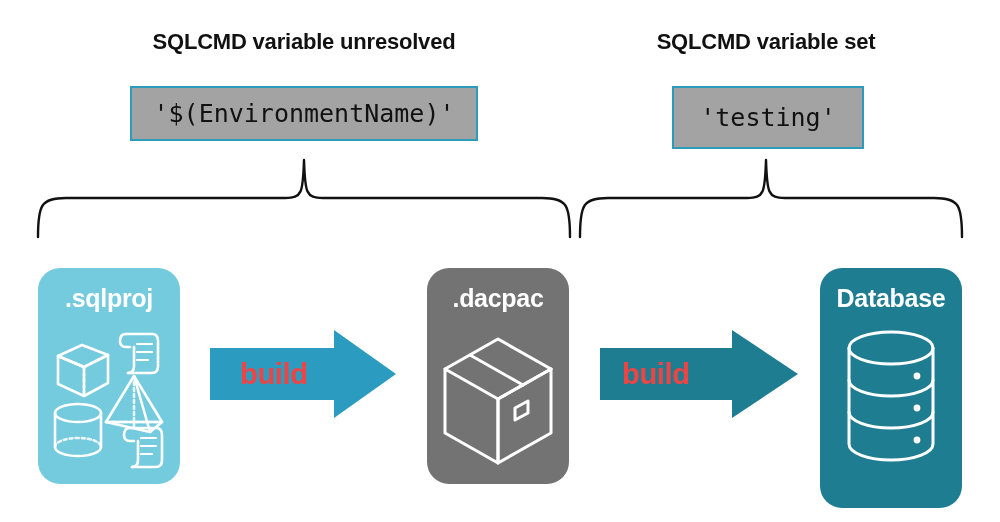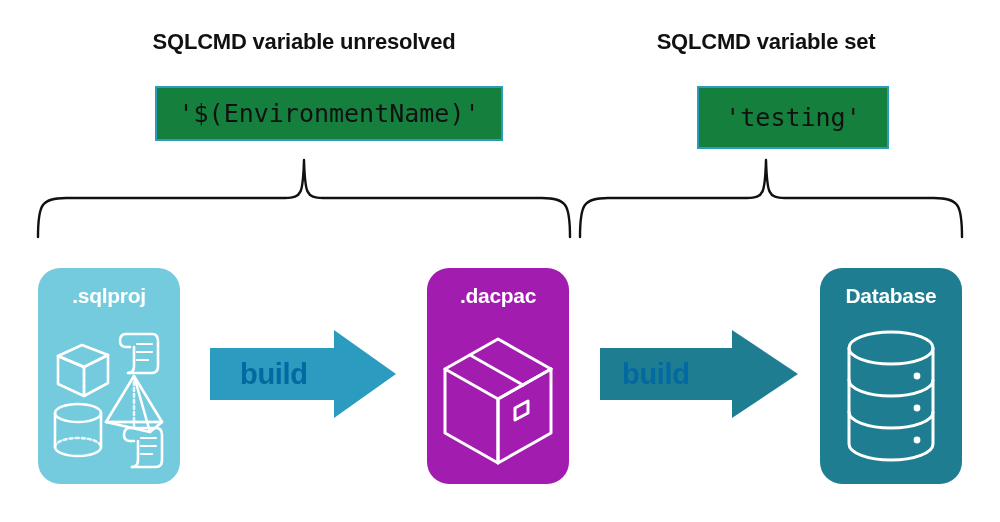--- a/index.html
+++ b/index.html
@@ -32,30 +32,29 @@
     text-align: center;
     white-space: nowrap;
   }
   #heading-left  { left: 104px; top: 29px; width: 400px; }
   #heading-right { left: 616px; top: 29px; width: 300px; }
 
   
   .value-box {
     position: absolute;
     border: 2px solid #2D9CBB;
-    background: #15803d;
+    background: #a3a3a3;
     box-sizing: border-box;
     display: flex;
     align-items: center;
     justify-content: center;
     font-family: "DejaVu Sans Mono", "Liberation Mono", monospace;
     font-size: 25px;
     color: #111111;
     white-space: nowrap;
-    margin-left: 25px;
   }
   #value-box-left  { left: 130px; top: 86px; width: 348px; height: 55px; }
   #value-box-right { left: 672px; top: 86px; width: 192px; height: 63px; }
 
   
   .brace-svg {
     position: absolute;
     left: 0; top: 0;
     width: 1000px;
     height: 522px;
@@ -68,46 +67,46 @@
     border-radius: 22px;
     box-sizing: border-box;
   }
   .stage-box .stage-label {
     position: absolute;
     left: 0;
     right: 0;
     text-align: center;
     color: #ffffff;
     font-weight: bold;
-    font-size: 21px;
+    font-size: 25px;
     letter-spacing: -0.3px;
     white-space: nowrap;
   }
   #box-sqlproj  { left: 38px;  top: 268px; width: 142px; height: 216px; background: #74CBDE; }
-  #box-dacpac   { left: 427px; top: 268px; width: 142px; height: 216px; background: #a21caf; }
-  #box-database { left: 820px; top: 268px; width: 142px; height: 216px; background: #1F7D92; }
+  #box-dacpac   { left: 427px; top: 268px; width: 142px; height: 216px; background: #737373; }
+  #box-database { left: 820px; top: 268px; width: 142px; height: 240px; background: #1F7D92; }
   #box-sqlproj  .stage-label { top: 16px; }
   #box-dacpac   .stage-label { top: 16px; }
   #box-database .stage-label { top: 16px; }
 
   .box-art {
     position: absolute;
     left: 0;
     top: 52px;
     width: 142px;
     height: 158px;
   }
 
   
   .arrow {
     position: absolute;
   }
   .arrow .arrow-label {
     position: absolute;
-    color: #0369a1;
+    color: #ef4444;
     font-weight: bold;
     font-size: 29px;
     letter-spacing: -0.3px;
     white-space: nowrap;
     left: 0;
     top: 50%;
     transform: translateY(-50%);
     text-align: left;
   }
   #arrow-build  { left: 210px; top: 330px; width: 186px; height: 88px; }

